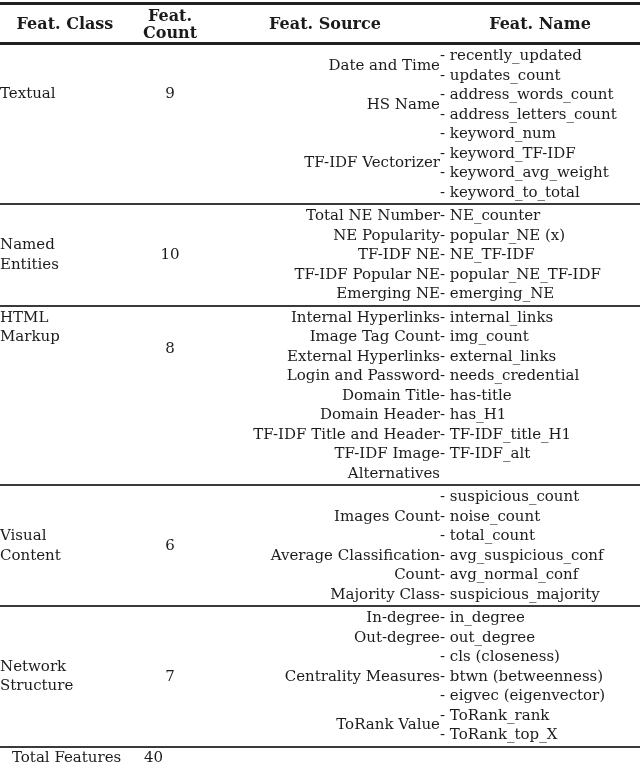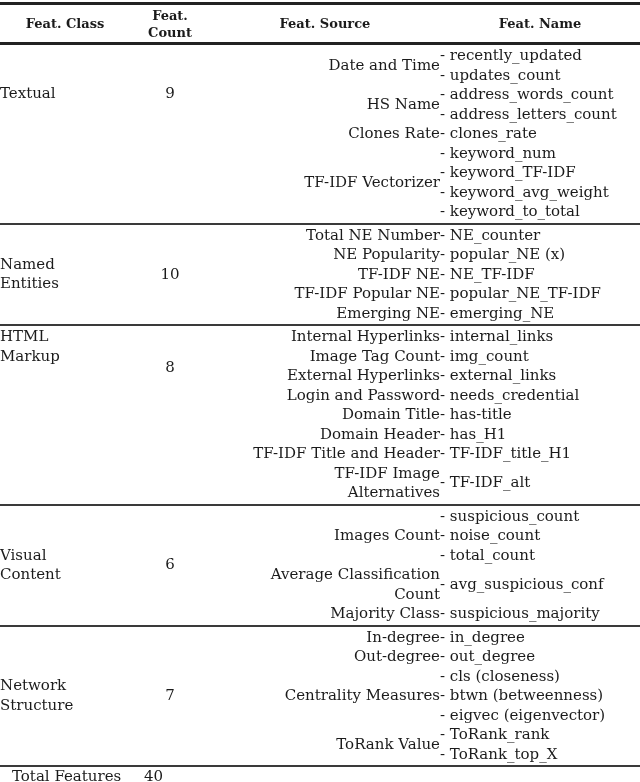--- a/index.html
+++ b/index.html
@@ -27,21 +27,21 @@
   }
   .rule.top-rule { margin-top: 2px; }
 
   
   .header-row {
     display: grid;
     grid-template-columns: 130px 80px 230px 1fr;
     align-items: center;
     height: 37px;
     font-weight: bold;
-    font-size: 13px;
+    font-size: 16px;
     line-height: 17px;
   }
   .header-cell { text-align: center; }
   .header-cell.name-h { }
   .count-h { white-space: pre-line; }
 
   
   .section-row {
     display: grid;
     grid-template-columns: 130px 80px 1fr;
@@ -77,21 +77,21 @@
     display: flex;
     flex-direction: column;
     justify-content: center;
     flex: 0 0 auto;
     text-align: right;
   }
   .names-cell {
     flex: 1 1 auto;
     display: flex;
     flex-direction: column;
-    justify-content: center;
+    justify-content: flex-start;
   }
   .name-line { white-space: nowrap; }
 
   
   .footer-row {
     display: grid;
     grid-template-columns: 130px 80px 1fr;
     height: 17px;
     align-items: center;
   }
@@ -134,28 +134,20 @@
             <div class="src-cell">
               <div class="src-line">HS Name</div>
             </div>
             <div class="names-cell">
               <div class="name-line">- address_words_count</div>
               <div class="name-line">- address_letters_count</div>
             </div>
           </div>
           <div class="entry">
             <div class="src-cell">
-              <div class="src-line">Clones Rate</div>
-            </div>
-            <div class="names-cell">
-              <div class="name-line">- clones_rate</div>
-            </div>
-          </div>
-          <div class="entry">
-            <div class="src-cell">
               <div class="src-line">TF-IDF Vectorizer</div>
             </div>
             <div class="names-cell">
               <div class="name-line">- keyword_num</div>
               <div class="name-line">- keyword_TF-IDF</div>
               <div class="name-line">- keyword_avg_weight</div>
               <div class="name-line">- keyword_to_total</div>
             </div>
           </div>
         </div>
@@ -303,20 +295,21 @@
               <div class="name-line">- total_count</div>
             </div>
           </div>
           <div class="entry">
             <div class="src-cell">
               <div class="src-line">Average Classification</div>
               <div class="src-line">Count</div>
             </div>
             <div class="names-cell">
               <div class="name-line">- avg_suspicious_conf</div>
+              <div class="name-line">- avg_normal_conf</div>
             </div>
           </div>
           <div class="entry">
             <div class="src-cell">
               <div class="src-line">Majority Class</div>
             </div>
             <div class="names-cell">
               <div class="name-line">- suspicious_majority</div>
             </div>
           </div>

